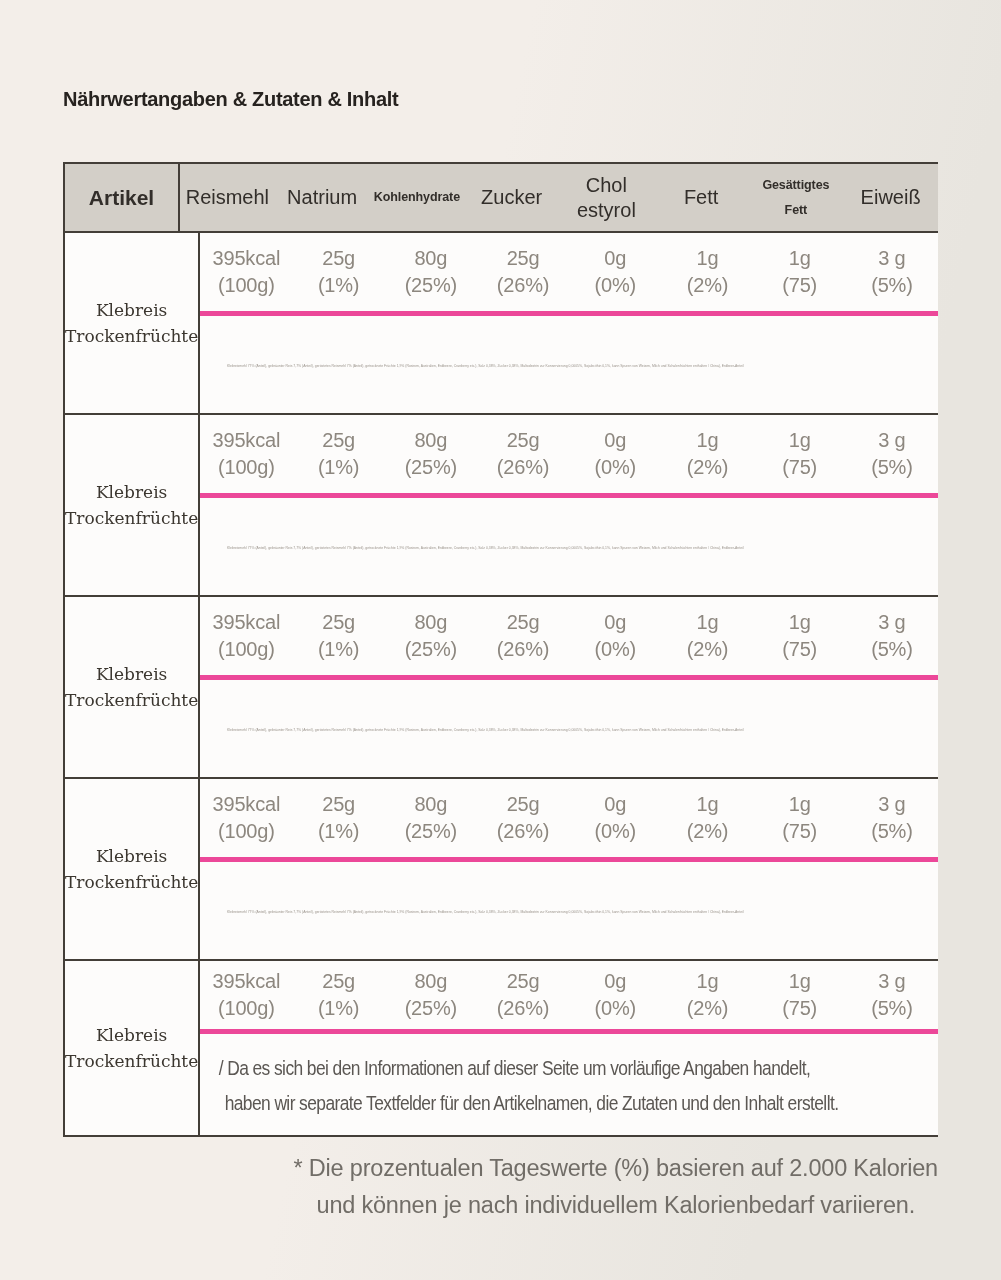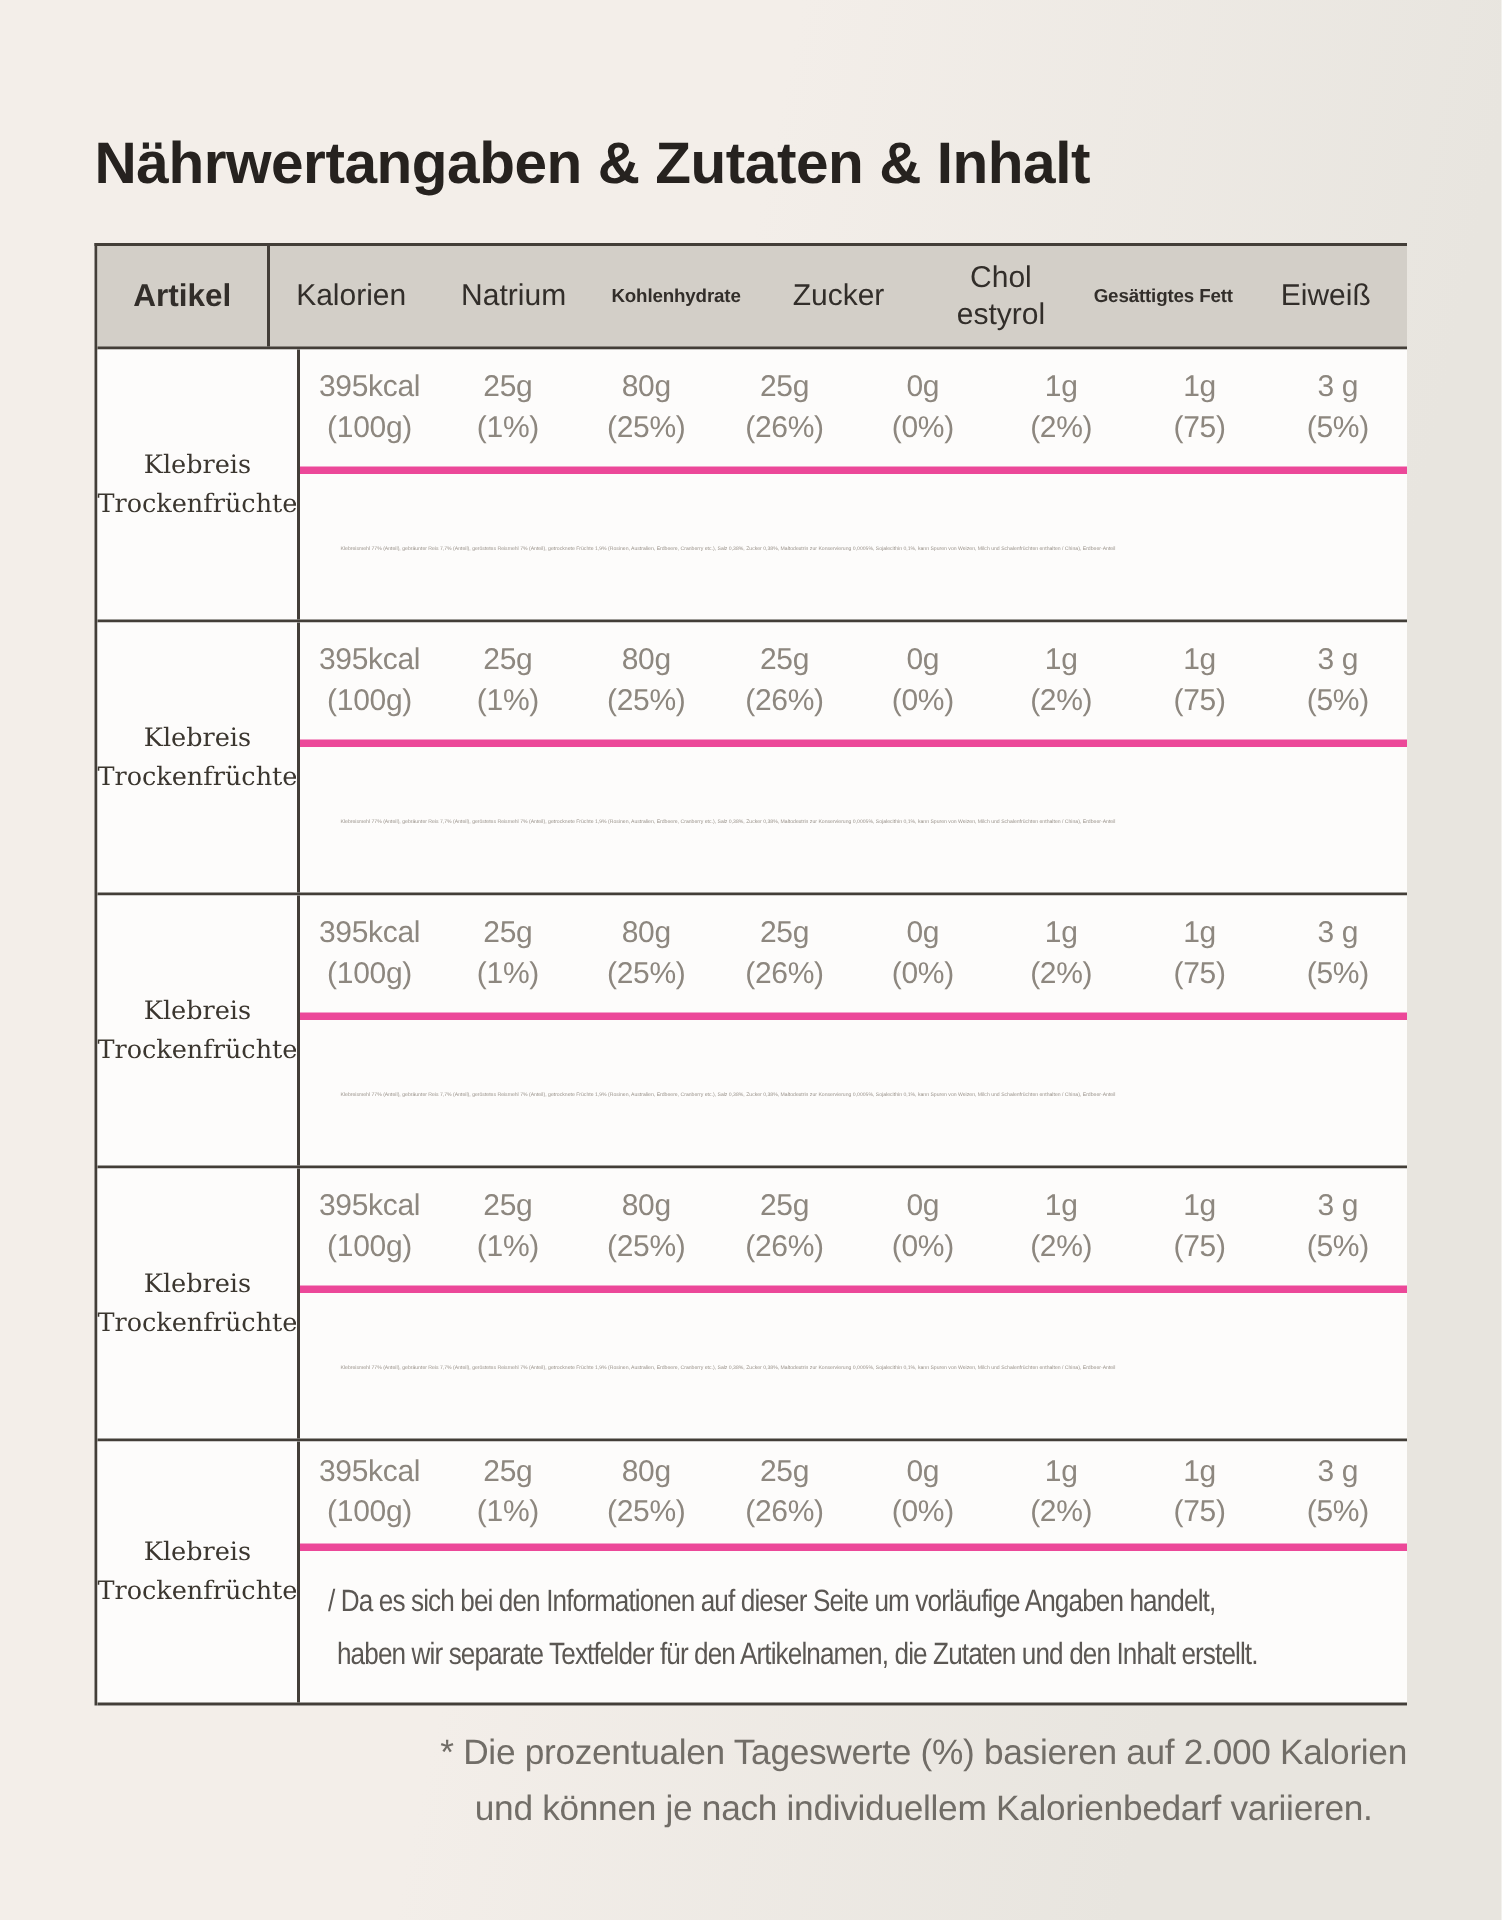--- a/index.html
+++ b/index.html
@@ -11,21 +11,21 @@
   }
   *{box-sizing:border-box; margin:0; padding:0;}
   html,body{width:1001px; height:1280px;}
   body{
     position:relative; overflow:hidden;
     font-family:"Liberation Sans", sans-serif;
     background:linear-gradient(102deg, var(--bg1) 0%, var(--bg1) 42%, var(--bg2) 80%, var(--bg2) 100%);
   }
   .title{
     position:absolute; left:63px; top:88px;
-    font-size:39px; font-weight:700; letter-spacing:-0.3px; color:#26221f;
+    font-size:20px; font-weight:700; letter-spacing:-0.3px; color:#26221f;
   }
   .ntable{
     position:absolute; left:63px; top:162px; width:875px;
     border:2px solid var(--border); border-right:none; border-bottom:none;
     background:var(--cellbg);
   }
   .hdr{display:flex; height:69px; background:var(--hdrbg); border-bottom:2px solid var(--border);}
   .hcell{
     flex:1 1 0; display:flex; align-items:center; justify-content:center; text-align:center;
     font-size:20px; color:var(--hdrtext); line-height:25px; padding:0 2px;
@@ -64,30 +64,31 @@
 </style>
 </head>
 <body>
 
 <h1 class="title">Nährwertangaben &amp; Zutaten &amp; Inhalt</h1>
 
 <div class="ntable">
   <div class="hdr">
     <div class="hcell artikel">Artikel</div>
 
-  <div class="hcell">Kalorien</div>
+  <div class="hcell">Reismehl</div>
 
   <div class="hcell">Natrium</div>
 
   <div class="hcell small">Kohlenhydrate</div>
 
   <div class="hcell">Zucker</div>
 
   <div class="hcell">Chol estyrol</div>
 
+  <div class="hcell">Fett</div>
 
   <div class="hcell small">Gesättigtes Fett</div>
 
   <div class="hcell">Eiweiß</div>
 </div>
 
   <div class="row">
     <div class="acell">
         <span>Klebreis<br>Trockenfrüchte</span>
       </div>

